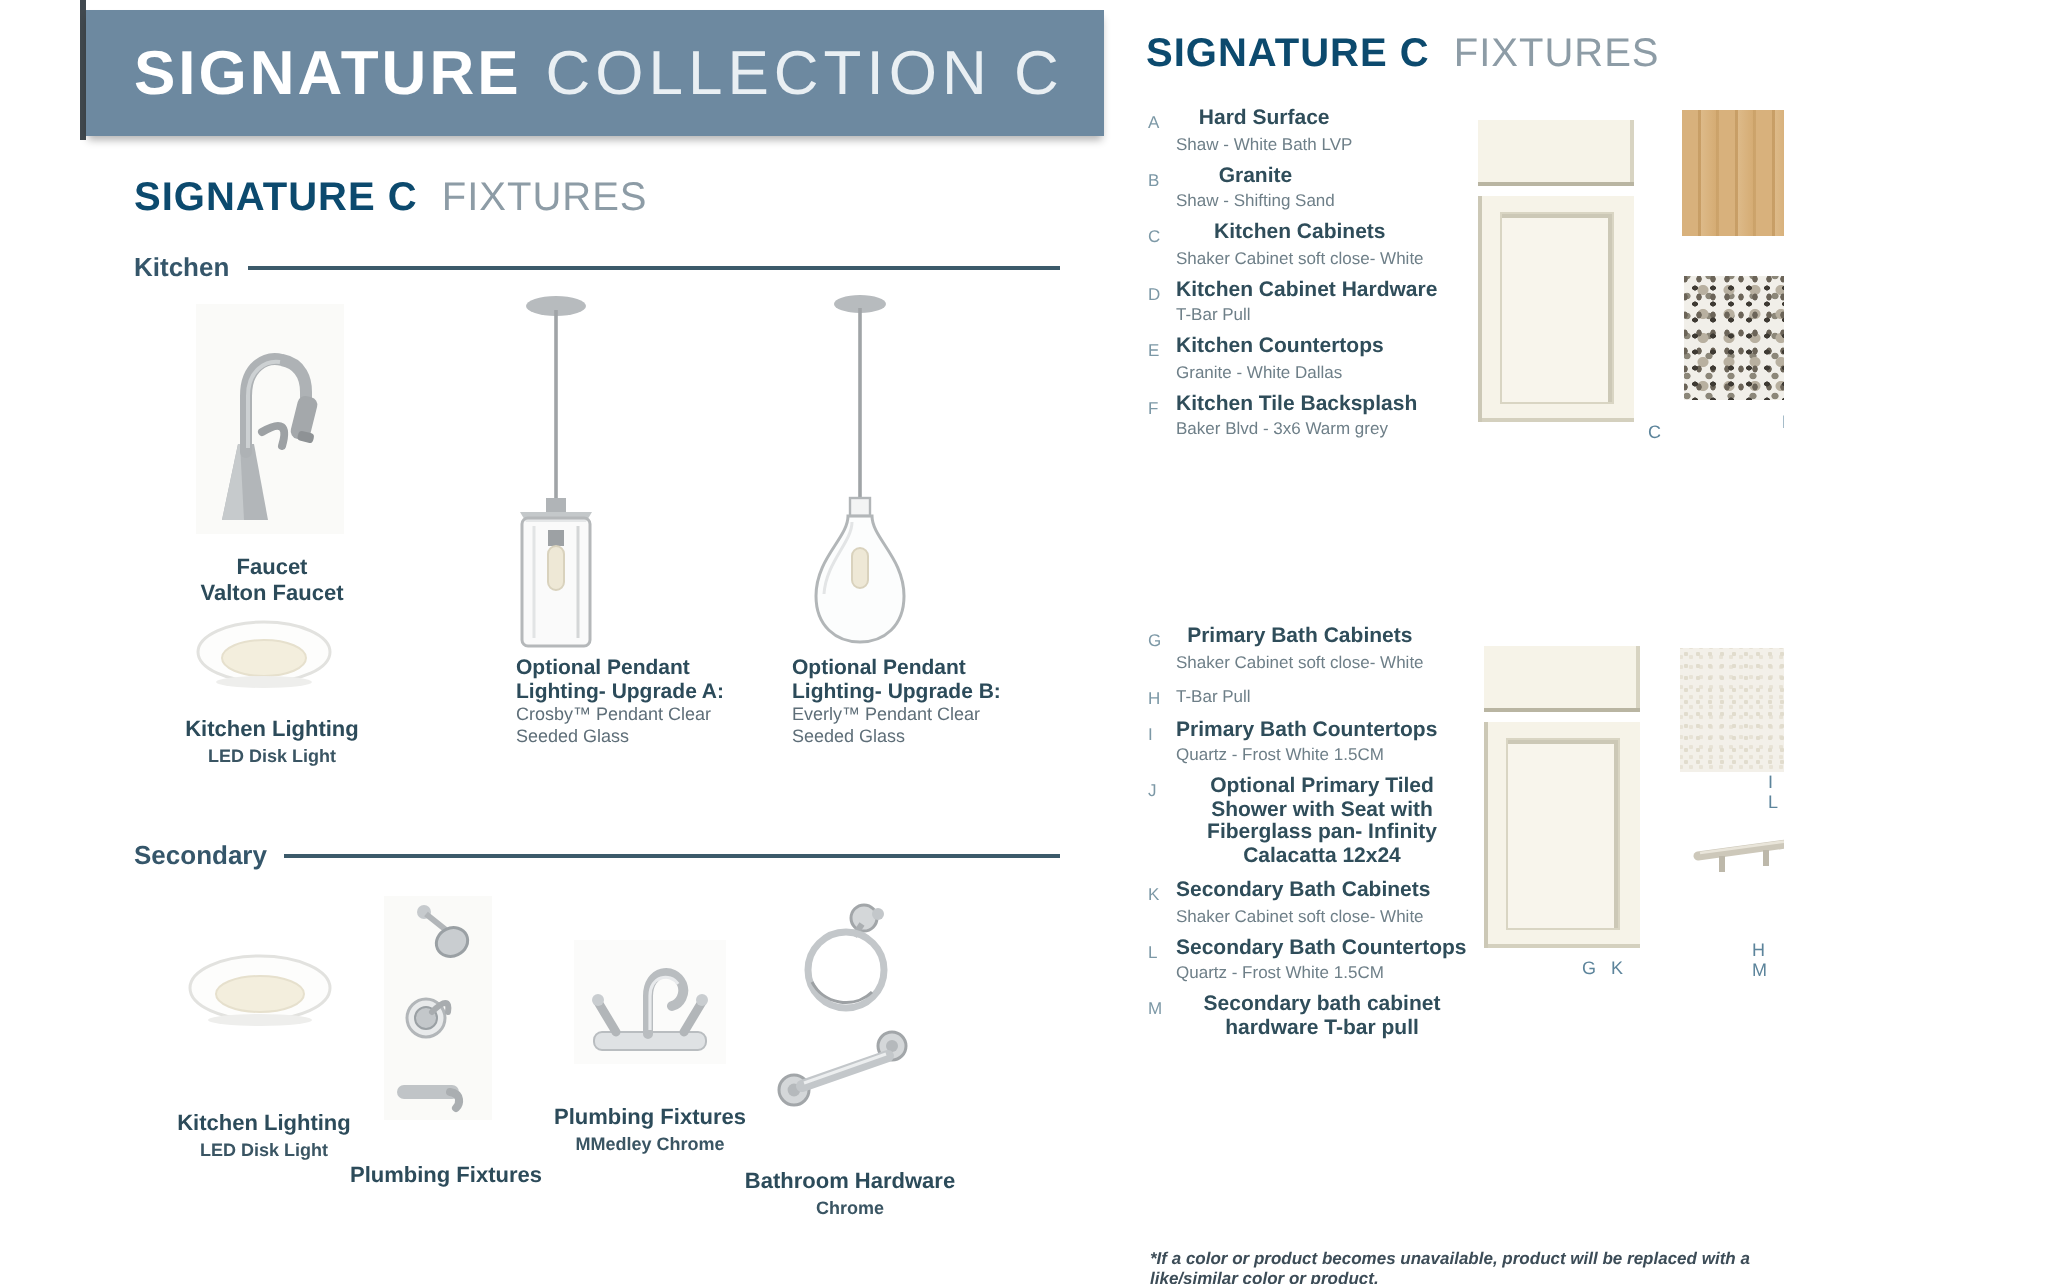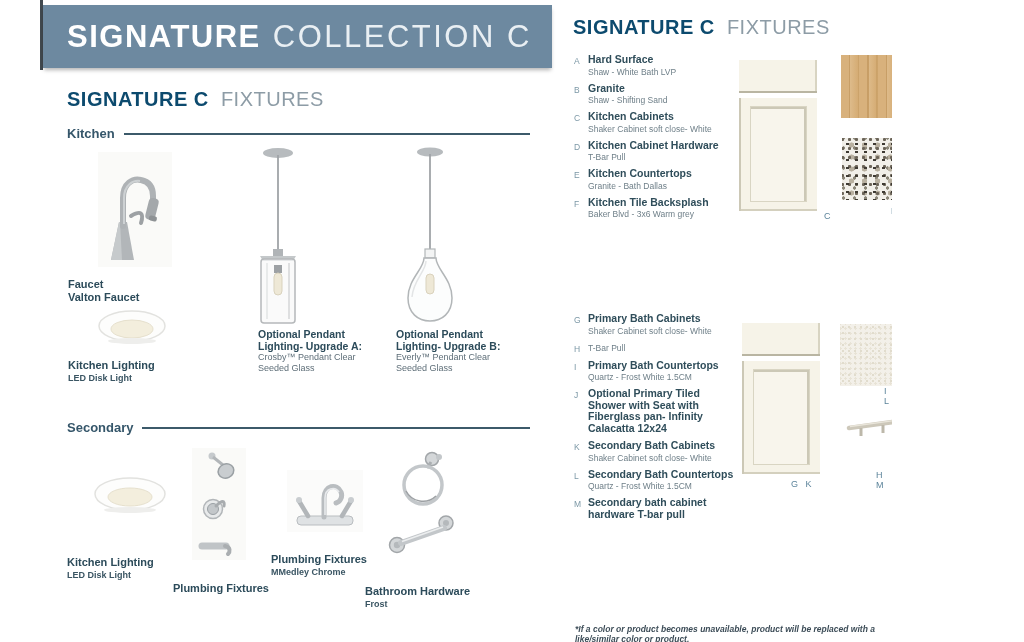--- a/index.html
+++ b/index.html
@@ -20,34 +20,34 @@
   .sec-heading { font-size:20px; letter-spacing:.5px; white-space:nowrap; }
   .sec-heading .strong { color:#0c4a6e; font-weight:700; }
   .sec-heading .light  { color:#8d9ca6; font-weight:400; margin-left:6px; }
 
   
   .rule { display:flex; align-items:center; width:463px; }
   .rule .rule-label { font-size:13px; font-weight:600; color:#35566a; white-space:nowrap; }
   .rule .rule-line  { flex:1; height:0; border-top:2px solid #3c5a6a; margin-left:9px; }
 
   
-  .plabel { text-align:left; line-height:13px; }
+  .plabel { text-align:center; line-height:13px; }
   .plabel .t  { font-size:11px; font-weight:700; color:#2c4b5a; }
   .plabel .s  { font-size:9px;  font-weight:600; color:#3a5563; }
   .plabel-left { text-align:left; line-height:12px; }
   .plabel-left .t { font-size:10.5px; font-weight:700; color:#2c4b5a; }
   .plabel-left .s { font-size:9px; font-weight:400; color:#5e6e78; line-height:11px; }
 
   .imgbox { background:#fafaf8; }
 
   
   .flist { width:160px; }
   .fitem { display:flex; margin-bottom:6px; }
   .fletter { width:14px; font-size:8.5px; color:#7c98a6; padding-top:2px; flex-shrink:0; }
-  .fbody .ft { font-size:10.5px; font-weight:700; color:#2f4d5a; line-height:11.5px; }
+  .fbody .ft { font-size:10.5px; font-weight:700; color:#2f4d5a; line-height:11.5px;text-align:center; }
   .fbody .fs { font-size:8.5px; color:#6e7f88; line-height:10px; margin-top:1px; }
   .fbody .fs:empty { display:none; }
 
   
   .swatch-letter { font-size:9px; color:#5c849b; word-spacing:5px; }
 
   .sw-wood { width:61px; height:63px;
     background:
       repeating-linear-gradient(90deg,
         #d8b17c 0px, #d8b17c 8px, #c79e66 8px, #c99f67 9.5px,
@@ -238,21 +238,21 @@
       <circle cx="62" cy="11" r="7" fill="#d4d7d9" stroke="#a2a6a9" stroke-width="1.5"></circle>
       <circle cx="62" cy="11" r="3" fill="#b5b9bc"></circle>
       <circle cx="13" cy="33" r="7.5" fill="#d4d7d9" stroke="#a2a6a9" stroke-width="1.5"></circle>
       <circle cx="13" cy="33" r="3.2" fill="#b5b9bc"></circle>
       <line x1="17" y1="31" x2="60" y2="16" stroke="#c3c7ca" stroke-width="6" stroke-linecap="round"></line>
       <line x1="18" y1="29.5" x2="59" y2="15" stroke="#eceeef" stroke-width="1.5"></line>
     </svg>
   </div>
   <div class="abs plabel" style="left:325px;top:585px;width:120px;">
     <div class="t">Bathroom Hardware</div>
-    <div class="s">Frost</div>
+    <div class="s">Chrome</div>
   </div>
 
   <div class="abs sec-heading" style="left:533px;top:16px;">
     <span class="strong">SIGNATURE C</span>
     <span class="light">FIXTURES</span>
   </div>
 
   <div class="abs flist" style="left:534px;top:54px;">
     <div class="fitem">
       <div class="fletter">A</div>
@@ -279,21 +279,21 @@
       <div class="fletter">D</div>
       <div class="fbody">
           <div class="ft">Kitchen Cabinet Hardware</div>
       <div class="fs">T-Bar Pull</div>
         </div>
     </div>
     <div class="fitem">
       <div class="fletter">E</div>
       <div class="fbody">
           <div class="ft">Kitchen Countertops</div>
-      <div class="fs">Granite - Bath Dallas</div>
+      <div class="fs">Granite - White Dallas</div>
         </div>
     </div>
     <div class="fitem">
       <div class="fletter">F</div>
       <div class="fbody">
           <div class="ft">Kitchen Tile Backsplash</div>
       <div class="fs">Baker Blvd - 3x6 Warm grey</div>
         </div>
     </div>
   </div>

